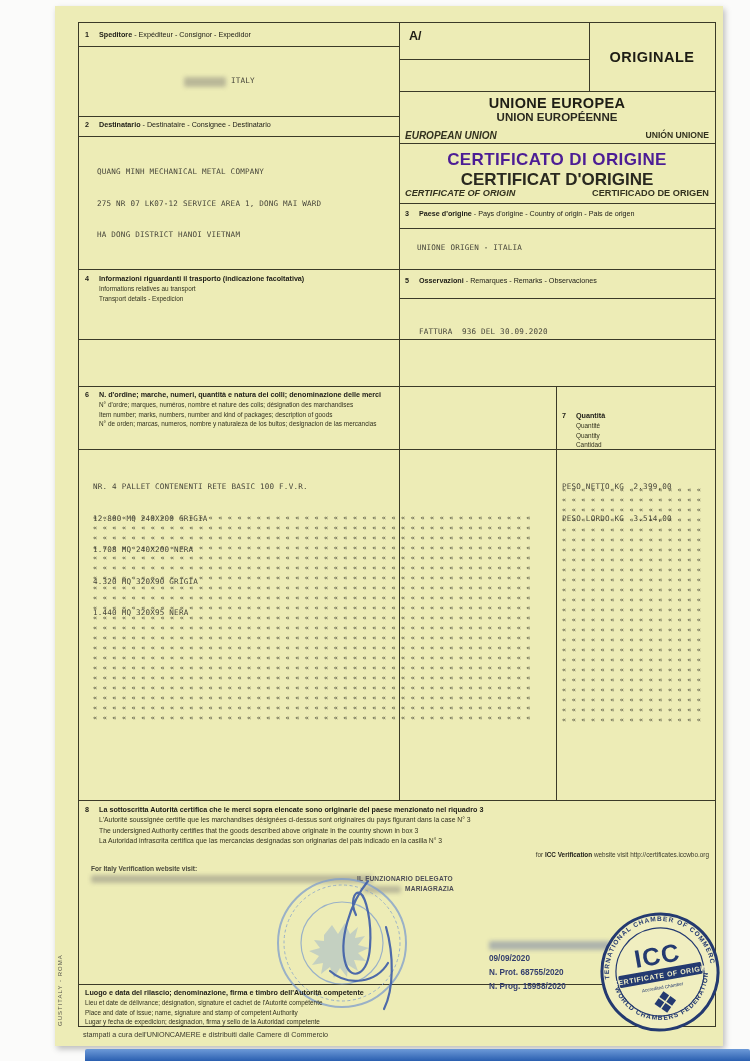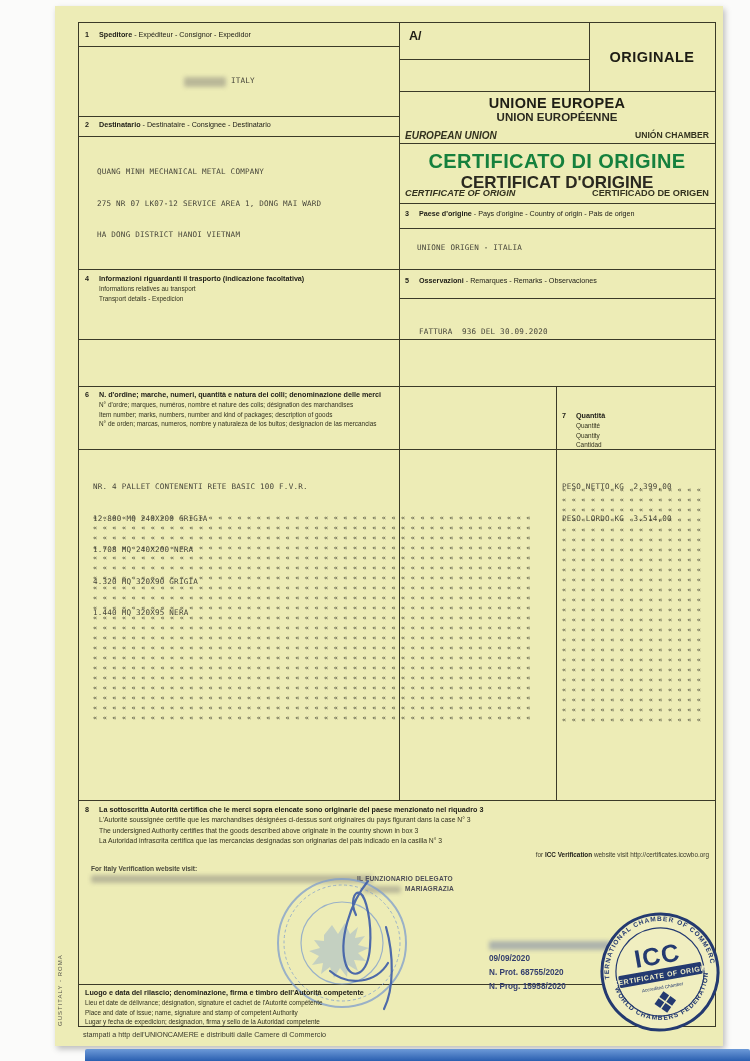--- a/index.html
+++ b/index.html
@@ -24,21 +24,21 @@
   .sub{font-size:6.4px;font-weight:normal;line-height:9.5px;color:#33321f;}
   .subfirst{font-size:7.2px;font-weight:bold;line-height:10px;color:#22211a;}
   .typed{font-family:"DejaVu Sans Mono",monospace;font-size:7.6px;line-height:10.5px;
          color:#46453a;letter-spacing:.2px;white-space:pre;}
   .fill{font-family:"DejaVu Sans Mono",monospace;font-size:7px;line-height:10px;
         color:#3f3e2f;letter-spacing:.6px;white-space:pre;}
   .eu1{font-size:14.5px;font-weight:bold;letter-spacing:.3px;color:#1e1d15;}
   .eu2{font-size:11.5px;font-weight:bold;color:#2a2920;}
   .eu3i{font-size:10px;font-style:italic;font-weight:bold;color:#33321f;}
   .eu3r{font-size:8.6px;font-weight:bold;color:#33321f;}
-  .t1{font-size:20px;font-weight:bold;letter-spacing:.4px;color:#15803d;}
+  .t1{font-size:17px;font-weight:bold;letter-spacing:.4px;color:#4c1d95;}
   .t2{font-size:17px;font-weight:bold;color:#2a2920;}
   .t3i{font-size:9.2px;font-style:italic;font-weight:bold;color:#33321f;}
   .t3r{font-size:9.2px;font-weight:bold;color:#33321f;}
   .orig{font-size:14.5px;font-weight:bold;letter-spacing:.5px;color:#1e1d15;}
   .acopy{font-size:12.5px;font-weight:bold;color:#1e1d15;}
   .blur-redact{position:absolute;background:rgba(125,122,118,.45);filter:blur(2.2px);border-radius:2px;}
   .blur-redact.blue{background:rgba(95,110,160,.45);}
   .issue{font-size:8.2px;font-weight:bold;color:#333e6e;line-height:14px;filter:blur(.2px);}
   .sigtitle{font-size:6.6px;font-weight:bold;color:#4c4c55;filter:blur(.4px);letter-spacing:.2px;}
   .footer{font-size:7.2px;color:#3a392b;}
@@ -95,21 +95,21 @@
     </div>
 
     <div class="abs acopy" style="left:330px;top:6px;">A/</div>
     <div class="abs" style="left:320px;top:72px;width:316px;text-align:center;">
       <div class="eu1">UNIONE EUROPEA</div>
       <div class="eu2">UNION EUROPÉENNE</div>
     </div>
 
     <div class="abs orig" style="left:510px;top:0;width:126px;height:68px;display:flex;align-items:center;justify-content:center;">ORIGINALE</div>
     <div class="abs eu3i" style="left:326px;top:107px;">EUROPEAN UNION</div>
-    <div class="abs eu3r" style="right:6px;top:107px;">UNIÓN CHAMBER</div>
+    <div class="abs eu3r" style="right:6px;top:107px;">UNIÓN UNIONE</div>
 
     <div class="abs" style="left:320px;top:127px;width:316px;text-align:center;">
       <div class="t1">CERTIFICATO DI ORIGINE</div>
       <div class="t2">CERTIFICAT D'ORIGINE</div>
     </div>
     <div class="abs t3i" style="left:326px;top:165px;">CERTIFICATE OF ORIGIN</div>
     <div class="abs t3r" style="right:6px;top:165px;">CERTIFICADO DE ORIGEN</div>
 
     <div class="abs lbl" style="left:326px;top:186px;width:306px;">
       <span class="num">3</span><b>Paese d'origine</b><span class="rest"> - Pays d'origine - Country of origin - Pais de origen</span>
@@ -225,16 +225,16 @@
     </div>
 
     <div class="abs" style="left:6px;top:965px;width:460px;">
       <div class="subfirst">Luogo e data del rilascio; denominazione, firma e timbro dell'Autorità competente</div>
       <div class="sub">Lieu et date de délivrance; désignation, signature et cachet de l'Autorité compétente</div>
       <div class="sub">Place and date of issue; name, signature and stamp of competent Authority</div>
       <div class="sub">Lugar y fecha de expedicion; designacion, firma y sello de la Autoridad competente</div>
     </div>
   </div>
 
-  <div class="abs footer" style="left:28px;top:1024px;">stampati a http dell'UNIONCAMERE e distribuiti dalle Camere di Commercio</div>
+  <div class="abs footer" style="left:28px;top:1024px;">stampati a cura dell'UNIONCAMERE e distribuiti dalle Camere di Commercio</div>
 </div>
 
 <div class="bluestrip"></div>
 
 </body></html>

